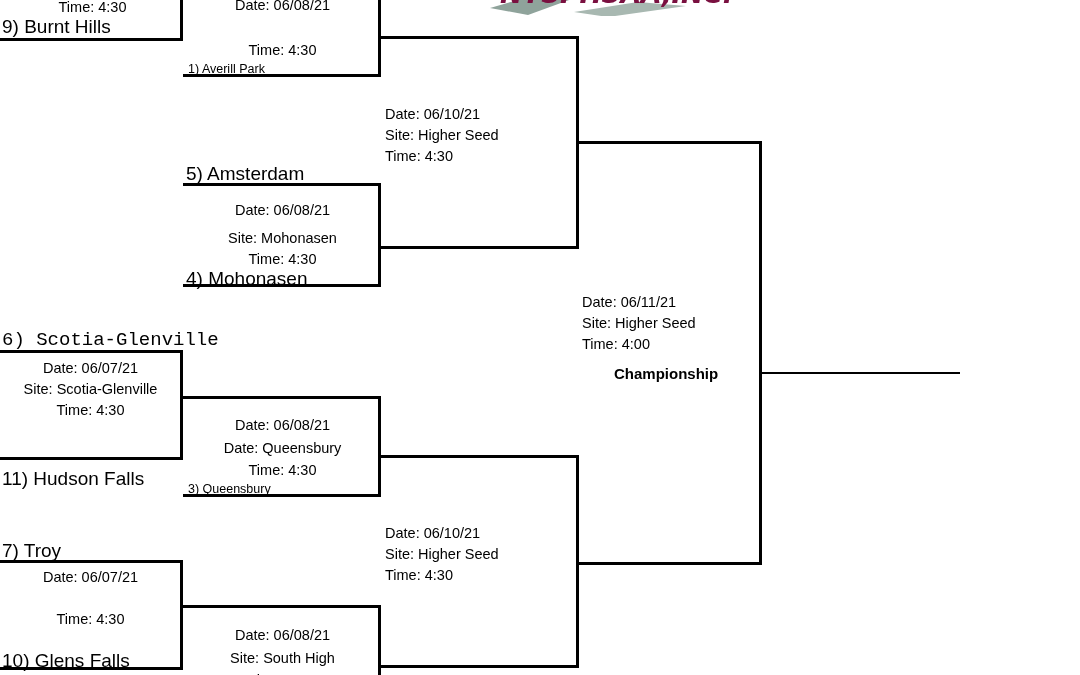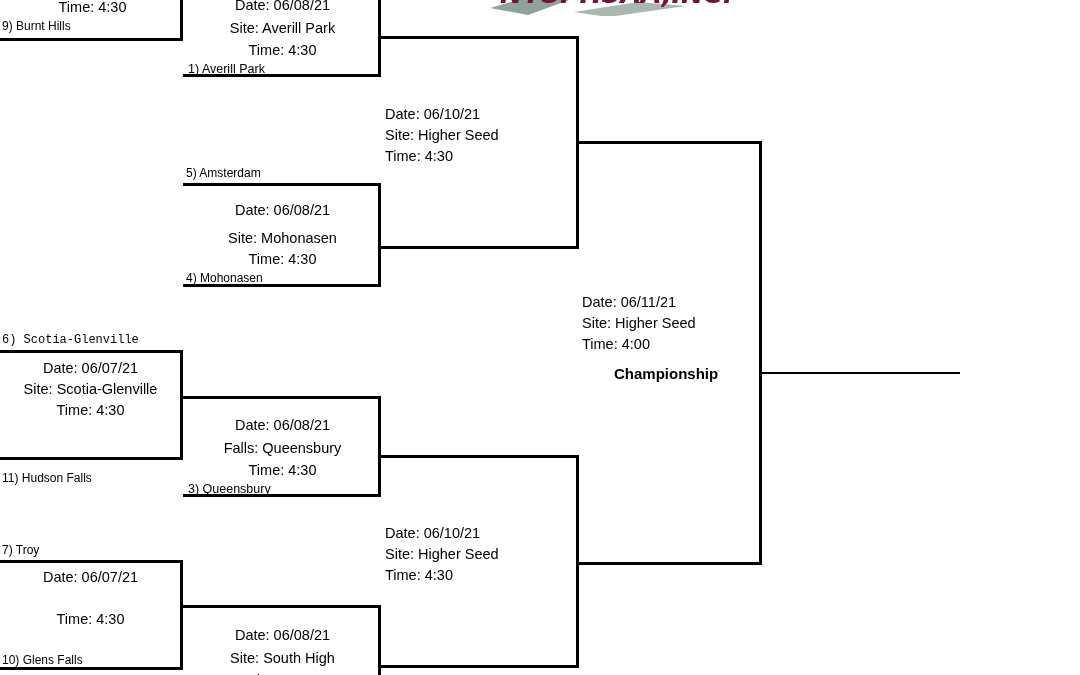--- a/index.html
+++ b/index.html
@@ -62,21 +62,21 @@
     position: absolute;
     font-size: 14.5px;
     line-height: 21px;
     white-space: nowrap;
   }
   .info-c { text-align: center; }
   .info-l { text-align: center; }
 
   .team {
     position: absolute;
-    font-size: 12px;
+    font-size: 19px;
     line-height: 17px;
     white-space: nowrap;
   }
   .team-sm {
     font-size: 12.5px;
   }
   .champ-label {
     position: absolute;
     font-size: 15px;
     font-weight: bold;
@@ -99,21 +99,20 @@
   <div class="ln ln-v" style="left:180px; top:-60px; height:98px;"></div>
   <div class="ln ln-h" style="left:0px; top:38px; width:183px;"></div>
 
   <div class="info info-c" style="left:10px; top:-3px; width:165px;">Time: 4:30</div>
   <div class="team" style="left:2px; top:18px;">9) Burnt Hills</div>
 
   <div class="ln ln-v" style="left:378px; top:-60px; height:136px;"></div>
   <div class="ln ln-h" style="left:183px; top:74px; width:198px;"></div>
 
   <div class="info info-c" style="left:190px; top:-5px; width:185px;">Date: 06/08/21</div>
-  <div class="info info-c" style="left:190px; top:18px; width:185px;">Site: Averill Park</div>
   <div class="info info-c" style="left:190px; top:40px; width:185px;">Time: 4:30</div>
   <div class="team team-sm" style="left:188px; top:61px;">1) Averill Park</div>
 
   <div class="ln ln-h" style="left:183px; top:183px; width:198px;"></div>
   <div class="ln ln-v" style="left:378px; top:183px; height:104px;"></div>
   <div class="ln ln-h" style="left:183px; top:284px; width:198px;"></div>
 
   <div class="team" style="left:186px; top:165px;">5) Amsterdam</div>
   <div class="info info-c" style="left:190px; top:200px; width:185px;">Date: 06/08/21</div>
   <div class="info info-c" style="left:190px; top:228px; width:185px;">Site: Mohonasen</div>
@@ -136,21 +135,21 @@
   <div class="info info-c" style="left:8px; top:358px; width:165px;">Date: 06/07/21</div>
   <div class="info info-c" style="left:8px; top:379px; width:165px;">Site: Scotia-Glenville</div>
   <div class="info info-c" style="left:8px; top:400px; width:165px;">Time: 4:30</div>
   <div class="team" style="left:2px; top:438px;margin-top:32px;">11) Hudson Falls</div>
 
   <div class="ln ln-h" style="left:183px; top:396px; width:198px;"></div>
   <div class="ln ln-v" style="left:378px; top:396px; height:101px;"></div>
   <div class="ln ln-h" style="left:183px; top:494px; width:198px;"></div>
 
   <div class="info info-c" style="left:190px; top:415px; width:185px;">Date: 06/08/21</div>
-  <div class="info info-c" style="left:190px; top:438px; width:185px;">Falls: Queensbury</div>
+  <div class="info info-c" style="left:190px; top:438px; width:185px;">Date: Queensbury</div>
   <div class="info info-c" style="left:190px; top:460px; width:185px;">Time: 4:30</div>
   <div class="team team-sm" style="left:188px; top:481px;">3) Queensbury</div>
 
   <div class="ln ln-h" style="left:0px; top:560px; width:183px;"></div>
   <div class="ln ln-v" style="left:180px; top:560px; height:110px;"></div>
   <div class="ln ln-h" style="left:0px; top:667px; width:183px;"></div>
 
   <div class="team" style="left:2px; top:542px;">7) Troy</div>
   <div class="info info-c" style="left:8px; top:567px; width:165px;">Date: 06/07/21</div>
   <div class="info info-c" style="left:8px; top:609px; width:165px;">Time: 4:30</div>

